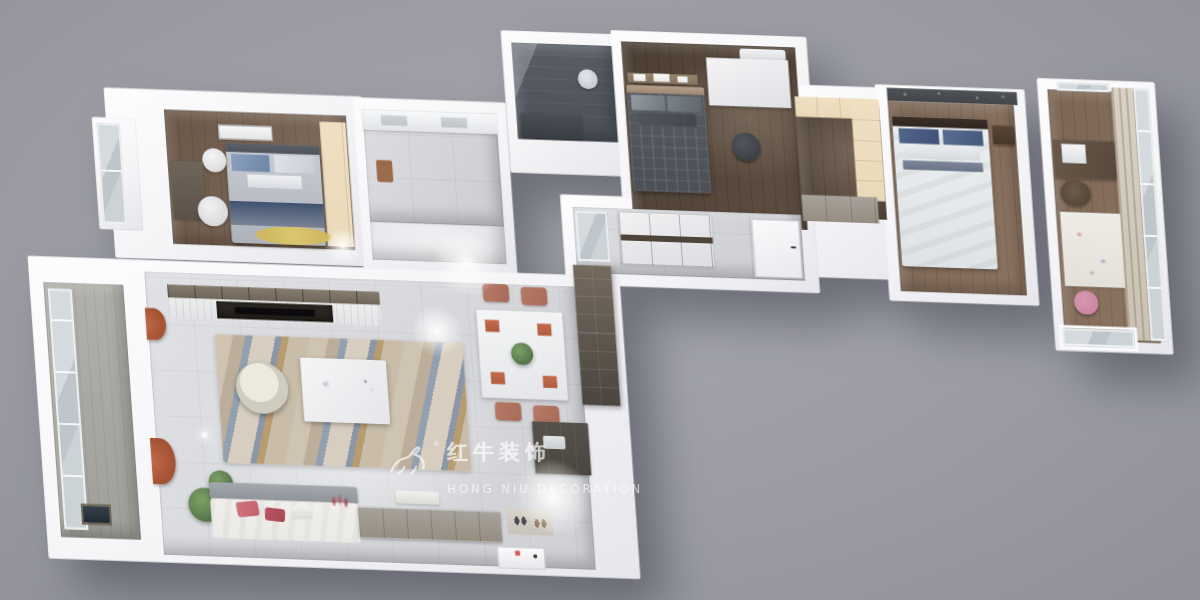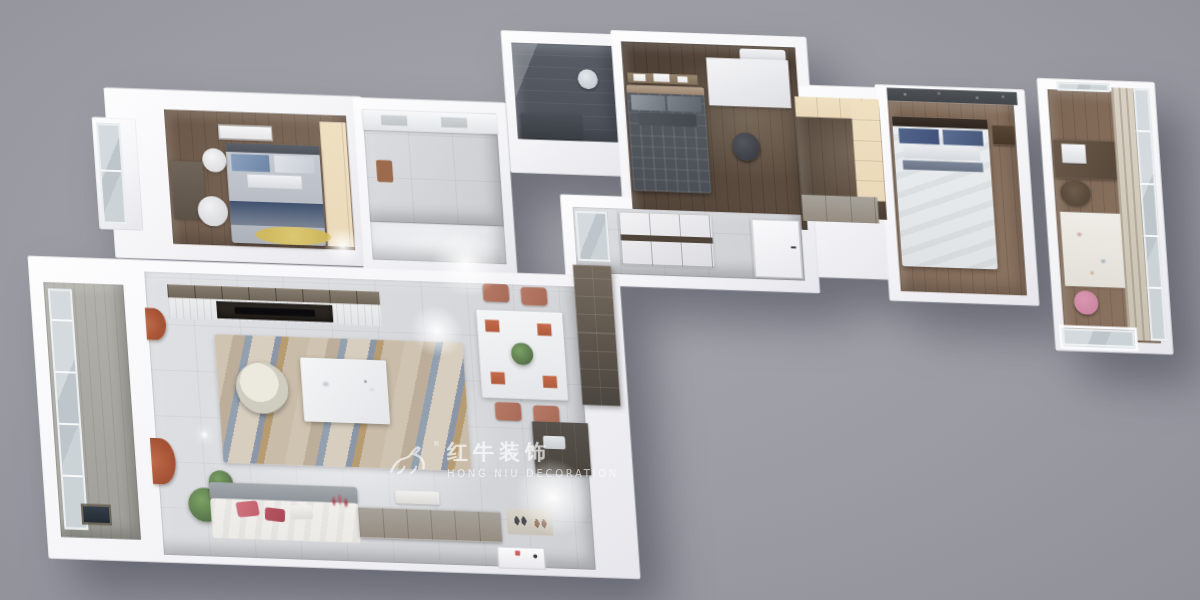--- a/index.html
+++ b/index.html
@@ -64,21 +64,21 @@
   .plant{background:radial-gradient(circle at 38% 35%,#7ba163,var(--green,#5d7b50) 60%,#3f5a36);box-shadow:0 2px 4px rgba(0,0,0,.3)}
   .shoes{background:
     radial-gradient(4px 7px at 10px 12px,#4a4a50 60%,transparent 61%),
     radial-gradient(4px 7px at 17px 12px,#4a4a50 60%,transparent 61%),
     radial-gradient(4px 7px at 30px 14px,#8a6b52 60%,transparent 61%),
     radial-gradient(4px 7px at 37px 14px,#8a6b52 60%,transparent 61%),
     linear-gradient(#d8d3c9,#c8c3b8);border-radius:2px}
   .watermark{position:absolute;left:388px;top:442px;display:flex;align-items:flex-start;gap:7px;color:var(--watermark,rgba(255,255,255,.62));z-index:50}
   .wm-texts{display:flex;flex-direction:column}
   .wm-cn{font-size:21px;font-weight:bold;letter-spacing:5px;line-height:1;white-space:nowrap;text-shadow:0 0 2px rgba(255,255,255,.25)}
-  .wm-en{font-size:10px;letter-spacing:2.7px;margin-top:5px;white-space:nowrap}
+  .wm-en{font-size:12px;letter-spacing:2.7px;margin-top:19px;white-space:nowrap}
   .wm-reg{font-size:7px;margin-top:-2px}
 </style>
 </head>
 <body>
 
 <div id="stage">
   <div id="apt">
     <div id="shell">
 
       <div class="slab" style="left:90px;top:79px;width:258px;height:170px"></div>

